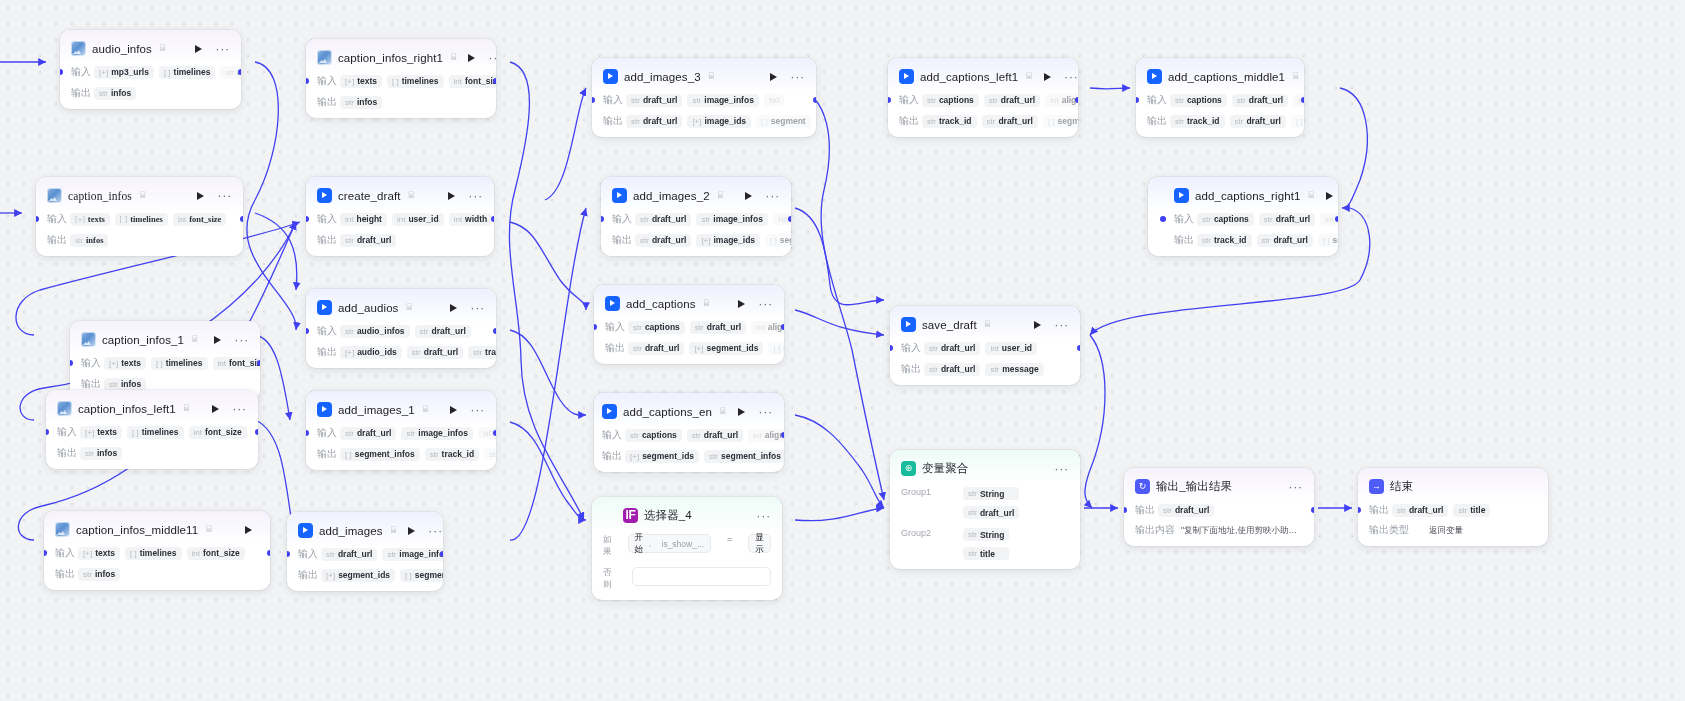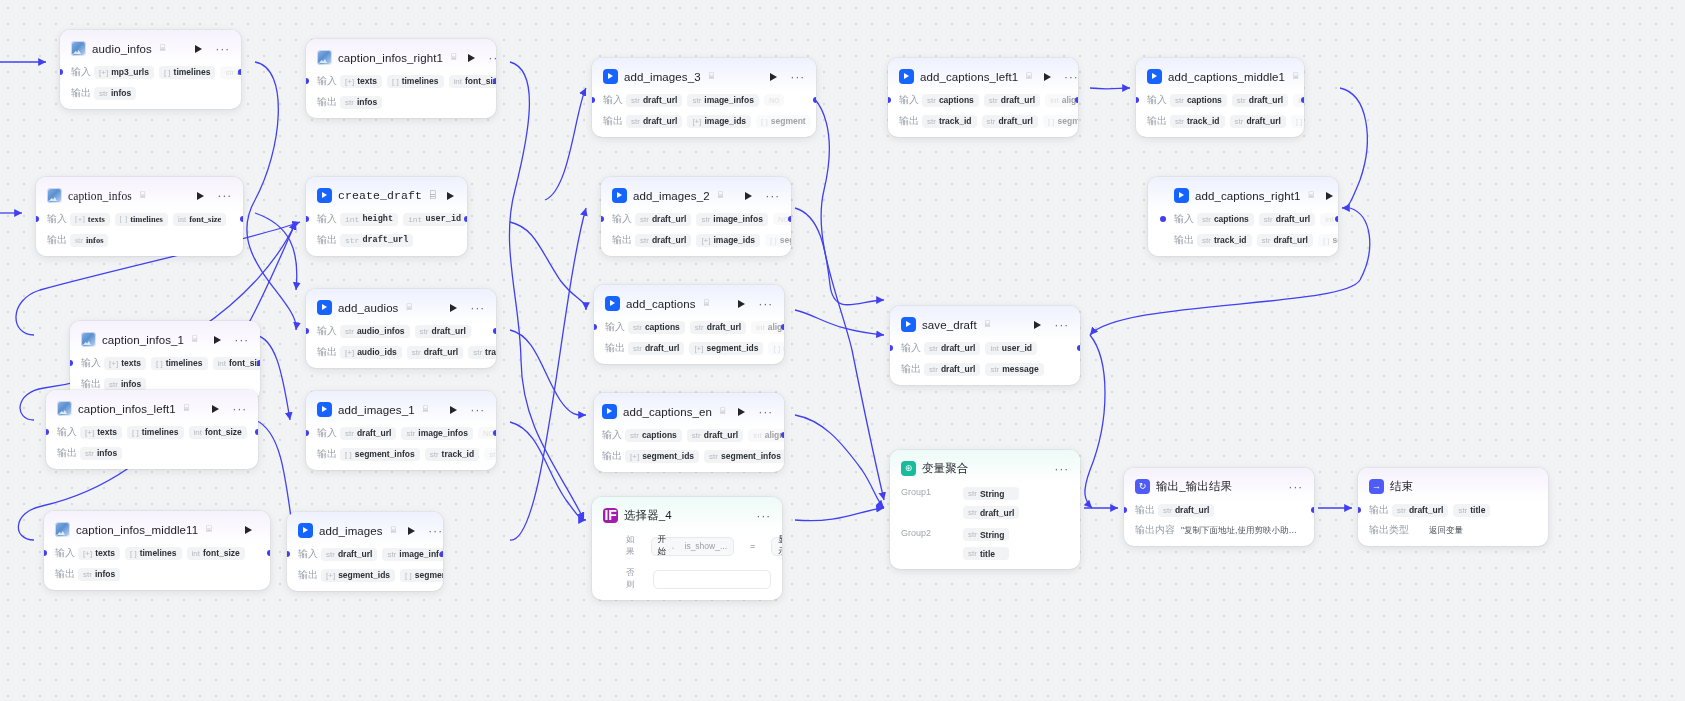--- a/index.html
+++ b/index.html
@@ -43,21 +43,21 @@
   .nicon.img::after{
     content:"";position:absolute;left:2px;bottom:2px;width:8px;height:5px;
     background:#ffffff;opacity:.75;
     clip-path:polygon(0% 100%,32% 38%,52% 68%,72% 22%,100% 100%);
   }
   .nicon.play{background:#1664ff;}
   .nicon.play::after{
     content:"";position:absolute;left:5px;top:3.5px;
     border-left:5px solid #fff;border-top:3.5px solid transparent;border-bottom:3.5px solid transparent;
   }
-  .nicon.if{background:#a21caf;color:#fff;font-size:14px;font-weight:700;line-height:15px;text-align:center;letter-spacing:-.3px;}
+  .nicon.if{background:#a21caf;color:#fff;font-size:12px;font-weight:700;line-height:15px;text-align:center;letter-spacing:-.3px;margin-left:20px;}
   .nicon.agg{background:#18bb9c;color:#fff;font-size:9px;line-height:15px;text-align:center;}
   .nicon.out{background:#4e5bf6;color:#fff;font-size:9px;line-height:15px;text-align:center;}
   .nicon.end{background:#4e5bf6;color:#fff;font-size:9px;line-height:15px;text-align:center;}
 
   .ntitle{font-size:11.5px;color:#1d1c23;font-weight:400;white-space:nowrap;letter-spacing:.1px;}
   .nsub{font-size:9px;color:#a8abb3;margin-left:2px;}
   .nspacer{flex:1 1 auto;}
   .nplay{width:0;height:0;border-left:7px solid #26242b;border-top:4.5px solid transparent;border-bottom:4.5px solid transparent;margin-right:7px;}
   .ndots{font-size:13px;color:#6d6f76;line-height:8px;letter-spacing:.6px;}
 
@@ -69,21 +69,21 @@
     font-size:8.5px;color:#2b2f36;font-weight:700;flex:0 0 auto;
   }
   .chip .ty{color:#b6bac1;font-weight:400;font-size:8px;}
   .chip.fade{opacity:.45;}
 
   .port{position:absolute;width:6px;height:6px;border-radius:50%;background:#4040f2;top:50%;margin-top:-3px;}
   .port.l{left:-14px;}
   .port.r{right:-14px;}
 
   
-  .selrow{display:flex;align-items:center;gap:16px;margin-top:9px;margin-left:23px;}
+  .selrow{display:flex;gap:16px;margin-top:9px;}
   .selbox{
     background:#f7f8fa;border:1px solid #e7e9ee;border-radius:5px;
     height:17px;display:flex;align-items:center;padding:0 6px;gap:5px;
     font-size:8.5px;color:#41454d;
   }
   .selbox.w1{width:88px;}
   .selbox.w2{width:66px;}
   .selbox.blank{width:158px;background:#fff;}
   .eq{font-size:9px;color:#6b6f77;}
   .selcap{font-size:8.5px;color:#9aa0a8;}
@@ -355,21 +355,21 @@
         <div class="port r"></div>
       </div>
       <div class="nrow">
         <span class="rlabel">输出</span>
         <span class="chip">
           <span class="ty">str</span>
           <span>infos</span>
         </span>
       </div>
     </div>
-    <div class="node blue" style="left: 306px; top: 177px; width: 161px; font-family: Liberation Mono, monospace;">
+    <div class="node blue" style="left: 306px; top: 177px; width: 188px;">
       <div class="nhead">
         <div class="nicon play"></div>
         <span class="ntitle">create_draft</span>
         <span class="nsub">⌸</span>
         <div class="nspacer"></div>
         <div class="nplay"></div>
         <div class="ndots">···</div>
       </div>
       <div class="nrow">
         <span class="rlabel">输入</span>

